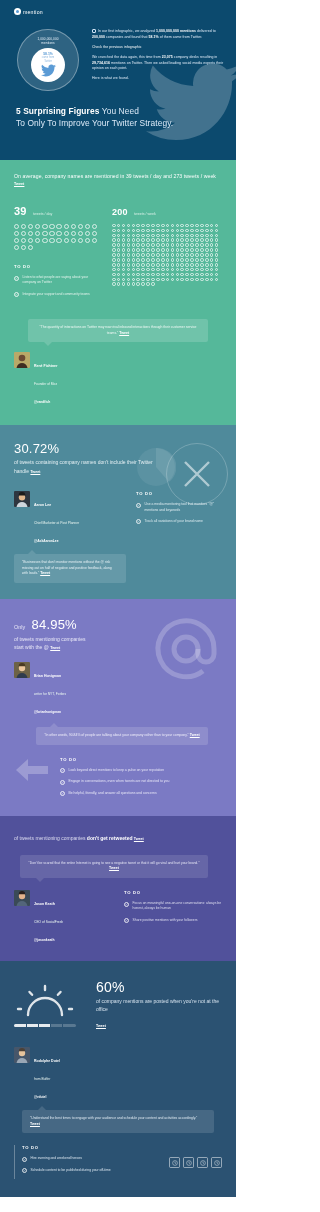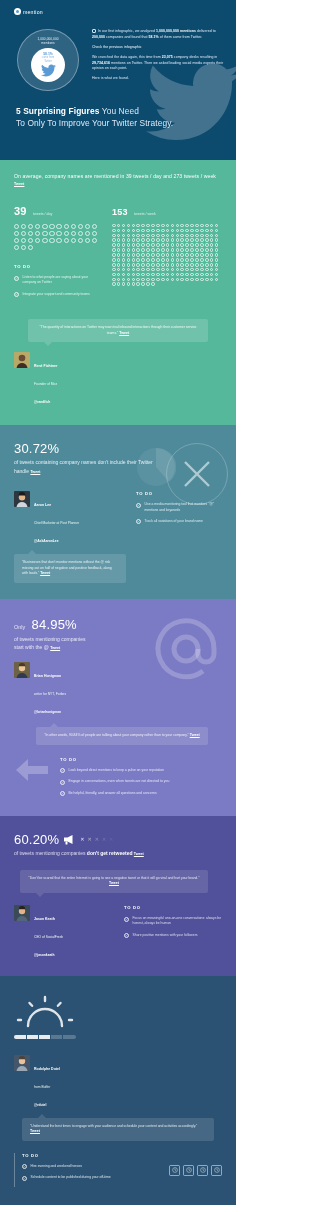--- a/index.html
+++ b/index.html
@@ -331,21 +331,21 @@
                   <path d="M1 5l2.5 2.5L9 1.5" stroke="#fff" stroke-width="1.6" fill="none"></path>
                 </svg>
               </span>
             <span class="todo-txt">Integrate your support and community teams</span>
           </div>
         </div>
       </div>
 
       <div class="col-273">
         <div class="stat-lbl">
-          <span class="n big">153</span>
+          <span class="n big">200</span>
           <span class="u">tweets / week</span>
         </div>
         <div class="dots dense" id="dots273">
             <span class="dot"></span>
             <span class="dot"></span>
             <span class="dot"></span>
             <span class="dot"></span>
             <span class="dot"></span>
             <span class="dot"></span>
             <span class="dot"></span>
@@ -774,34 +774,20 @@
                 <path d="M1 5l2.5 2.5L9 1.5" stroke="#fff" stroke-width="1.6" fill="none"></path>
               </svg>
             </span>
           <span class="todo-txt">Be helpful, friendly, and answer all questions and concerns</span>
         </div>
       </div>
     </div>
   </section>
 
   <section class="sec-dark">
-    <div class="rt-row">
-      <span class="big-pct">60.20%</span>
-      <svg class="megaphone" viewBox="0 0 26 22">
-        <path d="M2 7h7l10-5v18l-10-5H2z" fill="#fff"></path>
-          <rect x="5" y="15" width="4" height="6" rx="1" fill="#fff"></rect>
-      </svg>
-      <span class="x-fade">
-        <span style="opacity:.85">✕</span>
-          <span style="opacity:.55">✕</span>
-          <span style="opacity:.33">✕</span>
-          <span style="opacity:.18">✕</span>
-          <span style="opacity:.09">✕</span>
-      </span>
-    </div>
     <div class="big-sub" style="width:180px;">
       <span>of tweets mentioning companies </span><b>don't get retweeted</b>
       <a class="tweetlink" href="#">Tweet</a>
     </div>
 
     <div class="bubble left-tail" style="margin:12px 14px 0 6px;">
       <span>"Don't be scared that the entire Internet is going to see a negative tweet or that it will go viral and hurt your brand."</span>
       <a class="tweetlink" href="#">Tweet</a>
     </div>
 
@@ -858,20 +844,25 @@
               <path d="M55 26h3"></path>
           </g>
         </svg>
         <div class="prog-track">
           <div class="prog-fill" id="progfill" style="width: 60%;"></div>
           <i style="left:12px"></i>
             <i style="left:24px"></i>
             <i style="left:36px"></i>
             <i style="left:48px"></i>
         </div>
+      </div>
+      <div style="flex:1;">
+        <div class="big-pct">60%</div>
+        <div class="big-sub">of company mentions are posted when you're not at the office</div>
+        <a class="tweetlink" href="#" style="display:inline-block;margin-top:3px;">Tweet</a>
       </div>
     </div>
 
     <div class="person" style="margin-top:16px;">
       <span class="avatar">
         <svg viewBox="0 0 16 16" width="16" height="16">
             <rect width="16" height="16" fill="#46566a"></rect>
             <circle cx="8" cy="6" r="3.2" fill="#e8c49c"></circle>
             <path d="M4.8 4.2a3.2 3.2 0 0 1 6.4 0z" fill="#4e4136"></path>
             <path d="M2.5 16c.6-3.3 2.9-4.9 5.5-4.9s4.9 1.6 5.5 4.9z" fill="#9aa7b5"></path>

